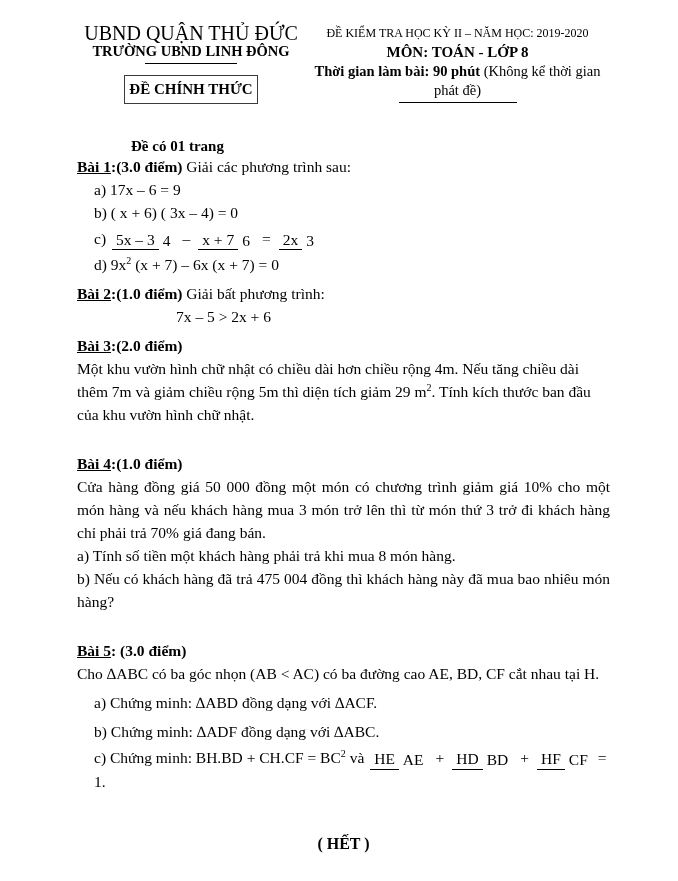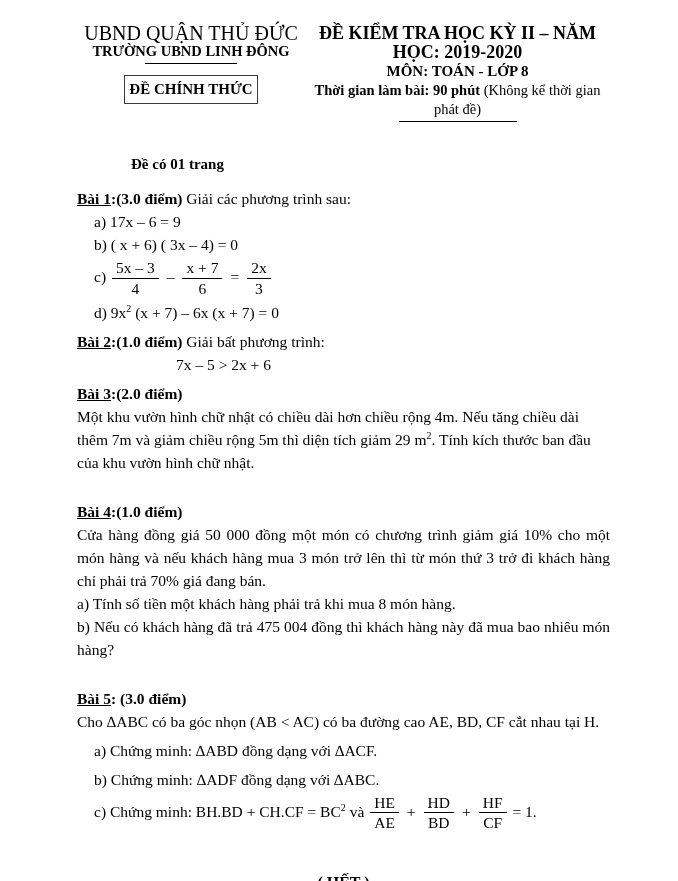--- a/index.html
+++ b/index.html
@@ -26,40 +26,40 @@
   .left-rule { width: 92px; border-top: 1.5px solid #000; margin: 3px auto 0 auto; }
   .stamp {
     display: inline-block;
     border: 1.5px solid #3b3b3b;
     padding: 5px 4px;
     font-weight: bold;
     font-size: 15px;
     margin-top: 11px;
   }
   .header-right { flex: 1; text-align: center; }
-  .header-right .line1 { font-size: 18px; font-weight: bold; line-height: 19px; }
+  .header-right .line1 { font-size: 12px; font-weight: normal; line-height: 19px; }
   .header-right .line2 { font-size: 15px; font-weight: bold; line-height: 19px; }
   .header-right .line3 { font-size: 14.5px; line-height: 19px; }
   .right-rule { width: 118px; border-top: 1.5px solid #000; margin: 2px auto 0 auto; }
 
   
   .page-note { font-weight: bold; font-size: 15px; margin: 34px 0 0 54px; }
 
-  .prob-title { font-size: 15.5px; margin-top: 14px; line-height: 23px; }
+  .prob-title { font-size: 15.5px; line-height: 23px; }
   .prob-label { font-weight: bold; text-decoration: underline; }
   .prob-points { font-weight: bold; }
 
   .prob-body { font-size: 15.5px; line-height: 23px; }
   .indent-68 { margin-left: 99px; }
 
   .eq-row { font-size: 15.5px; line-height: 23px; margin-left: 17px; }
   .eq-row.tall { margin-top: 3px; margin-bottom: 3px; }
 
   .frac {
-    display: inline-flex; flex-direction: column; align-items: center;
+    display: inline-flex; align-items: center;
     vertical-align: middle; line-height: 1.15; margin: 0 2px;
     font-size: 15.5px;
   }
   .frac .num { padding: 0 4px 1px 4px; border-bottom: 1px solid #000; }
   .frac .den { padding: 1px 4px 0 4px; }
   .op { margin: 0 6px; }
   sup.sp { font-size: 10px; vertical-align: super; line-height: 0; }
 
   .para { text-align: left; }
   .para-justify { text-align: justify; }

